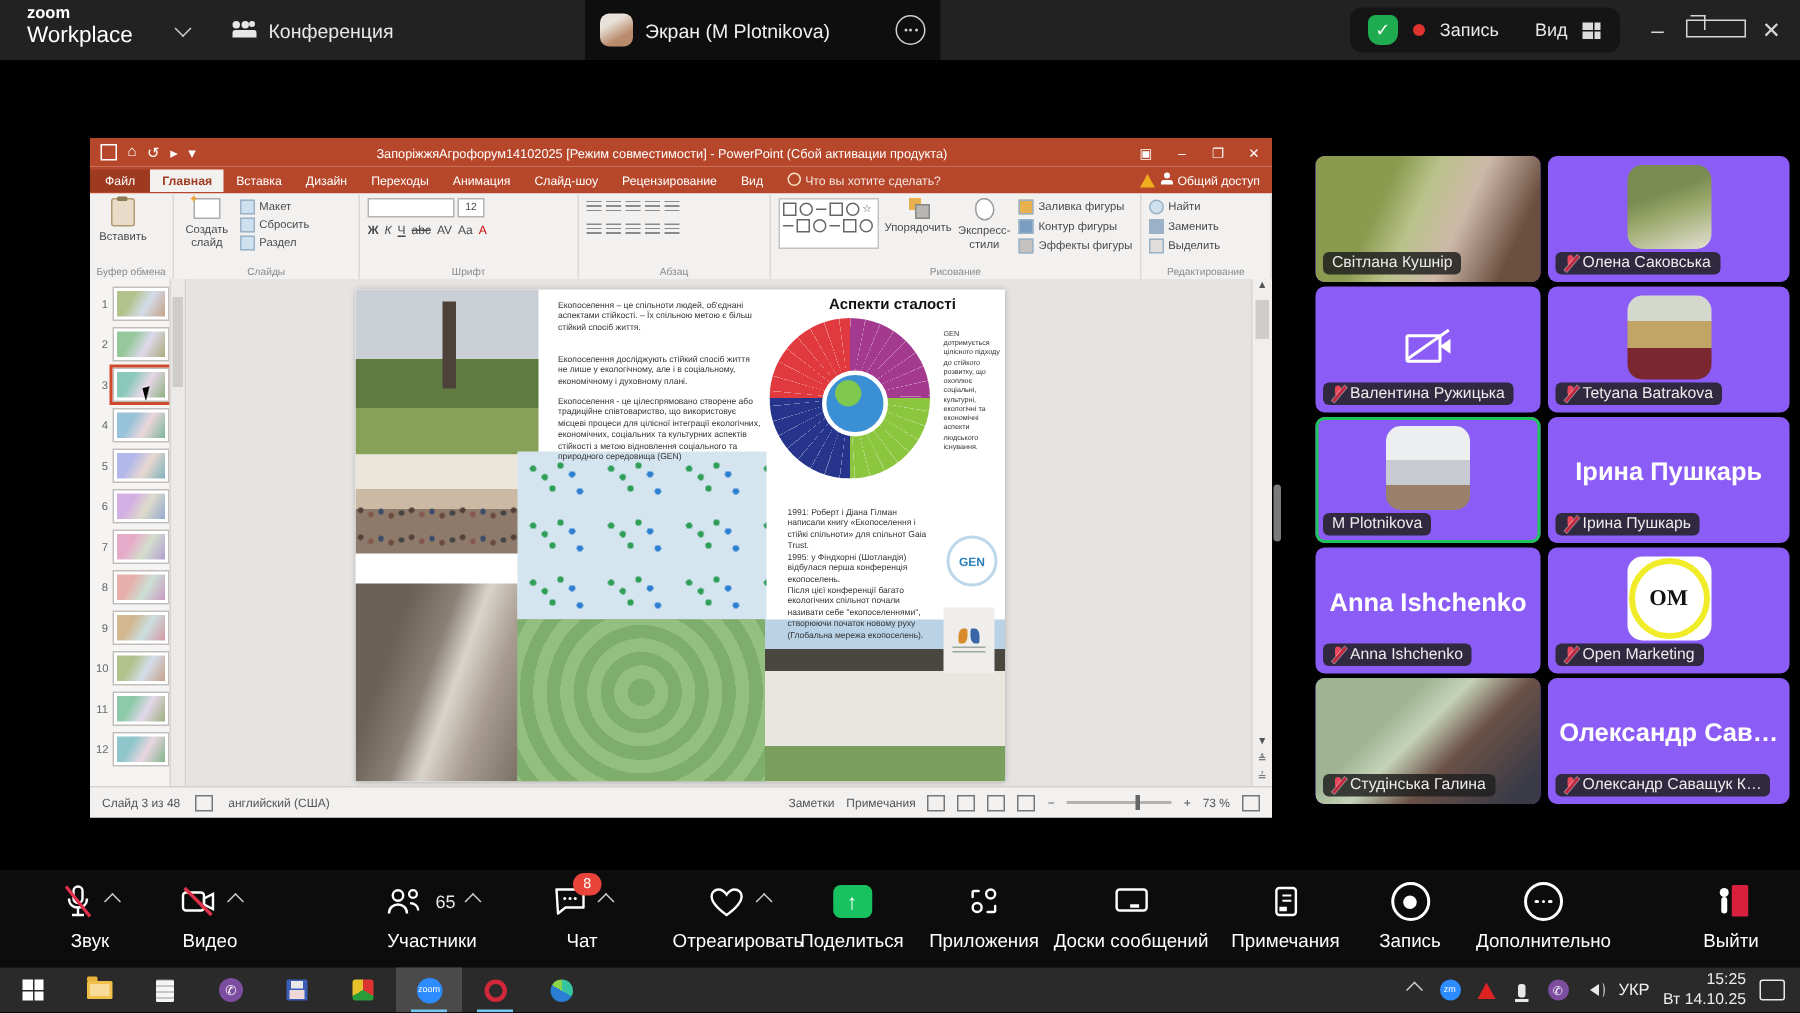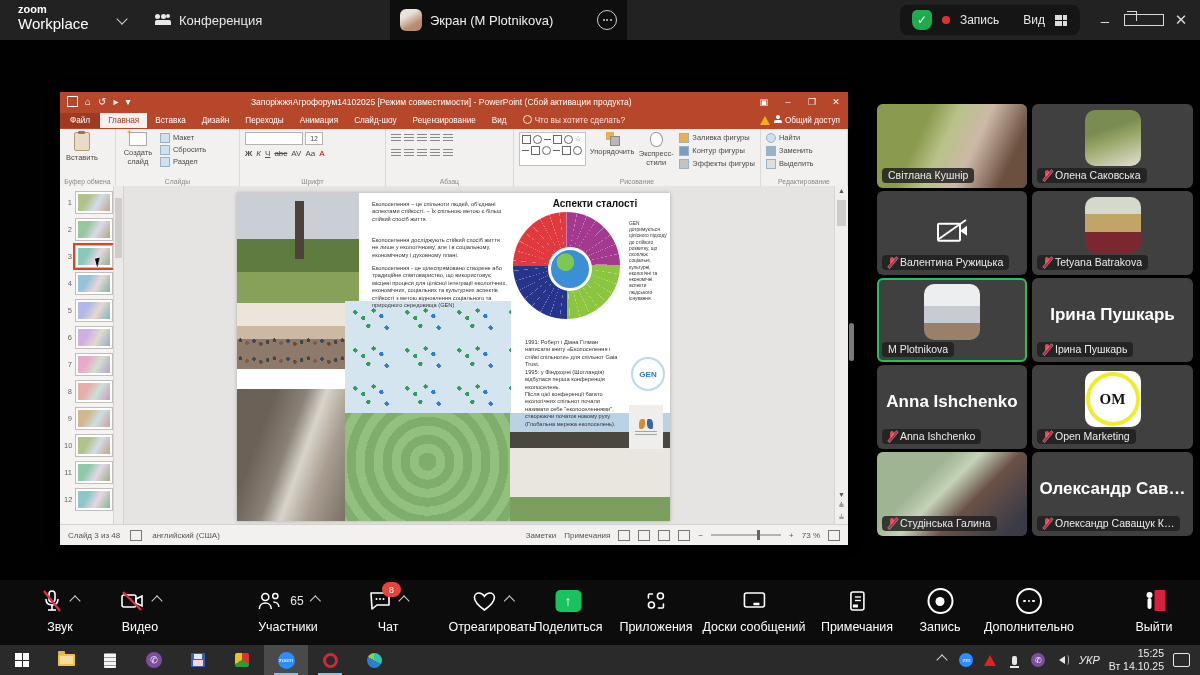--- a/index.html
+++ b/index.html
@@ -40,21 +40,21 @@
   .ppt{position:absolute;left:60px;top:52px;width:788px;height:453px;background:#f3f1f0;box-shadow:0 0 10px rgba(0,0,0,.6);}
   .ppt-title{position:absolute;left:0;top:0;width:100%;height:19px;background:#b7472a;display:flex;align-items:center;color:#fff;}
   .qat{display:flex;align-items:center;gap:7px;padding-left:7px;font-size:10px;}
   .qat .sq{width:9px;height:9px;border:1px solid #fff;}
   .ppt-title .t{flex:1;text-align:center;font-size:8.5px;white-space:nowrap;overflow:hidden;}
   .ppt-wc{display:flex;align-items:center;gap:0;}
   .ppt-wc span{width:24px;text-align:center;font-size:9px;}
   .ppt-tabs{position:absolute;left:0;top:19px;width:100%;height:18px;background:#b7472a;display:flex;align-items:center;font-size:8.2px;color:#fff;}
   .ppt-tabs .ft{background:#9e3a20;padding:3px 10px;}
   .ppt-tabs .tb{padding:3px 8px;}
-  .ppt-tabs .act{background:#f3f1f0;color:#9e3a20;font-weight:normal;}
+  .ppt-tabs .act{background:#f3f1f0;color:#9e3a20;font-weight:bold;}
   .ppt-tabs .tell{opacity:.85;padding:3px 8px;}
   .bulb{display:inline-block;width:7px;height:7px;border:1px solid #ffd;border-radius:50%;margin-right:3px;vertical-align:-1px;}
   .ppt-tabs .right{margin-left:auto;display:flex;align-items:center;gap:4px;padding-right:8px;}
   .warn{width:0;height:0;border-left:5px solid transparent;border-right:5px solid transparent;border-bottom:9px solid #f0ad1e;}
   .person-ic{display:inline-block;width:8px;height:8px;position:relative;margin-right:3px;}
   .person-ic:before{content:"";position:absolute;left:2px;top:0;width:4px;height:4px;border-radius:50%;background:#fff;}
   .person-ic:after{content:"";position:absolute;left:0;top:4.5px;width:8px;height:3.5px;border-radius:2px 2px 0 0;background:#fff;}
   .ribbon{position:absolute;left:0;top:37px;width:100%;height:57px;background:#f3f1f0;border-bottom:1px solid #d4d1cf;display:flex;font-size:7.5px;color:#4a4a4a;}
   .grp{position:relative;border-right:1px solid #dcd9d7;padding:3px 5px 11px;display:flex;gap:5px;}
   .grp .glabel{position:absolute;left:0;right:0;bottom:1px;text-align:center;color:#8a8a8a;font-size:6.8px;}
@@ -117,21 +117,21 @@
     conic-gradient(#a43a8f 0 90deg,#8cc63f 90deg 180deg,#27348b 180deg 270deg,#e03a3e 270deg 360deg);}
   .wheel .earth{position:absolute;left:50%;top:50%;width:38px;height:38px;margin:-19px 0 0 -19px;border-radius:50%;background:radial-gradient(circle at 38% 32%,#7ec850 0 24%,#3b8fd4 26% 100%);border:3px solid #fff;}
   .gen-logo{position:absolute;left:394px;top:164px;width:30px;height:30px;border:2px solid #bcd7e8;border-radius:50%;background:#fff;display:flex;align-items:center;justify-content:center;font-weight:bold;font-size:8px;color:#2a7fb8;}
   .gen2-logo{position:absolute;left:392px;top:212px;width:34px;height:44px;background:#efeeec;display:flex;flex-direction:column;align-items:center;justify-content:center;gap:2px;}
   .bfly{width:14px;height:10px;position:relative;}
   .bfly:before{content:"";position:absolute;left:0;top:0;width:6px;height:10px;background:#d98a2b;border-radius:50% 20% 50% 20%;}
   .bfly:after{content:"";position:absolute;right:0;top:0;width:6px;height:10px;background:#3a66a8;border-radius:20% 50% 20% 50%;}
   .gen2-logo i{width:22px;height:1px;background:#9aa8a0;}
   
   .pgrid{position:absolute;left:877px;top:64px;width:318px;display:grid;grid-template-columns:150px 161px;grid-auto-rows:84px;gap:3px 5px;}
-  .tile{position:relative;background:#404040;border-radius:6px;overflow:hidden;}
+  .tile{position:relative;background:#8b5cf6;border-radius:6px;overflow:hidden;}
   .tile.active{outline:2px solid #21c35b;outline-offset:-2px;}
   .tile .vid{position:absolute;inset:0;}
   .v-svit{background:linear-gradient(115deg,#8a9a4e 0 30%,#b9c28a 45%,#cdb8a8 62%,#6b4f3f 85%);}
   .v-stud{background:linear-gradient(135deg,#9fb492 0 32%,#c5d3b8 45%,#6b5147 62%,#3a3b46 90%);}
   .avatar{position:absolute;left:50%;top:6px;transform:translateX(-50%);width:56px;height:56px;border-radius:10px;}
   .a-olena{background:linear-gradient(160deg,#7a8c52 0 35%,#9aa86a 55%,#e4e0d4 100%);}
   .a-tetyana{background:linear-gradient(#d4d8cd 0 30%,#c0a566 30% 62%,#7a2730 62% 100%);}
   .a-mplot{background:linear-gradient(#eceef0 0 40%,#c8ccd2 40% 70%,#9a7f6a 70% 100%);}
   .a-om{background:#fff;display:flex;align-items:center;justify-content:center;}
   .om-circle{width:46px;height:46px;border:4px solid #f0ec2a;border-radius:50%;display:flex;align-items:center;justify-content:center;font-family:"Liberation Serif",serif;font-weight:bold;font-size:15px;color:#111;}
@@ -181,21 +181,21 @@
   .opera-ic{width:15px;height:15px;border-radius:50%;border:3.5px solid #d1273a;box-sizing:border-box;}
   .edge-ic{width:15px;height:15px;border-radius:50%;background:conic-gradient(#35c5a0 0 120deg,#2a7fd4 120deg 300deg,#8ad44a 300deg);}
   .tray{margin-left:auto;display:flex;align-items:center;gap:9px;padding-right:10px;color:#eee;}
   .tray .sm{width:15px;height:15px;display:flex;align-items:center;justify-content:center;flex:none;}
   .tray-zm{width:14px;height:14px;border-radius:50%;background:#2d8cff;color:#fff;font-size:6px;display:flex;align-items:center;justify-content:center;}
   .tray-av{width:0;height:0;border-left:6px solid transparent;border-right:6px solid transparent;border-bottom:11px solid #d22;position:relative;}
   .tray-mic{width:5px;height:9px;border-radius:2px;background:#e8e8e8;position:relative;}
   .tray-mic:after{content:"";position:absolute;left:-2px;bottom:-3px;width:9px;height:2px;background:#e8e8e8;}
   .spk{width:0;height:0;border-top:4px solid transparent;border-bottom:4px solid transparent;border-right:6px solid #e8e8e8;position:relative;}
   .spk:before{content:"";position:absolute;left:6px;top:-5px;width:3px;height:10px;border-right:1.5px solid #bbb;border-radius:50%;}
-  .lang{font-size:11px;font-style:italic;}
+  .lang{font-size:11px;}
   .clock{font-size:10.5px;text-align:right;line-height:1.25;}
   .notif-ic{width:15px;height:12px;border:1.4px solid #e8e8e8;border-radius:2px;}
 </style>
 </head>
 <body>
 
 <div class="screen">
 
   <header class="topbar">
     <div class="zlogo">

